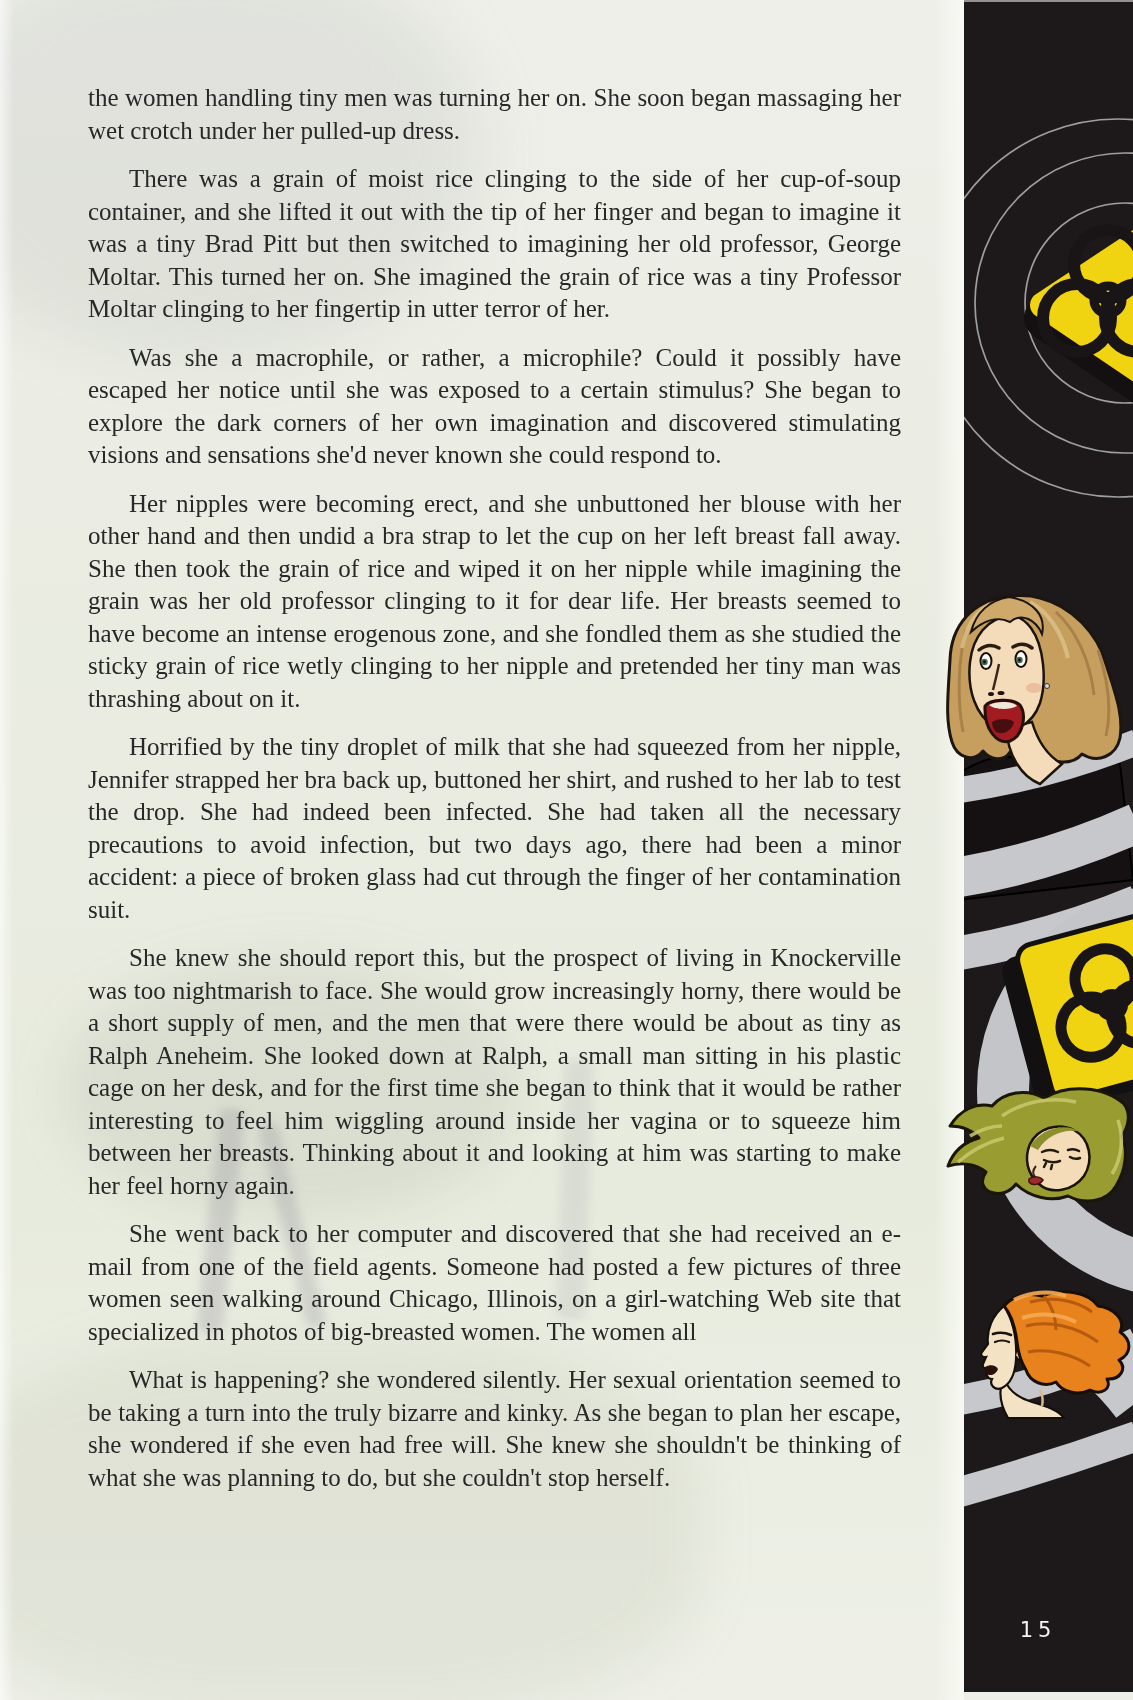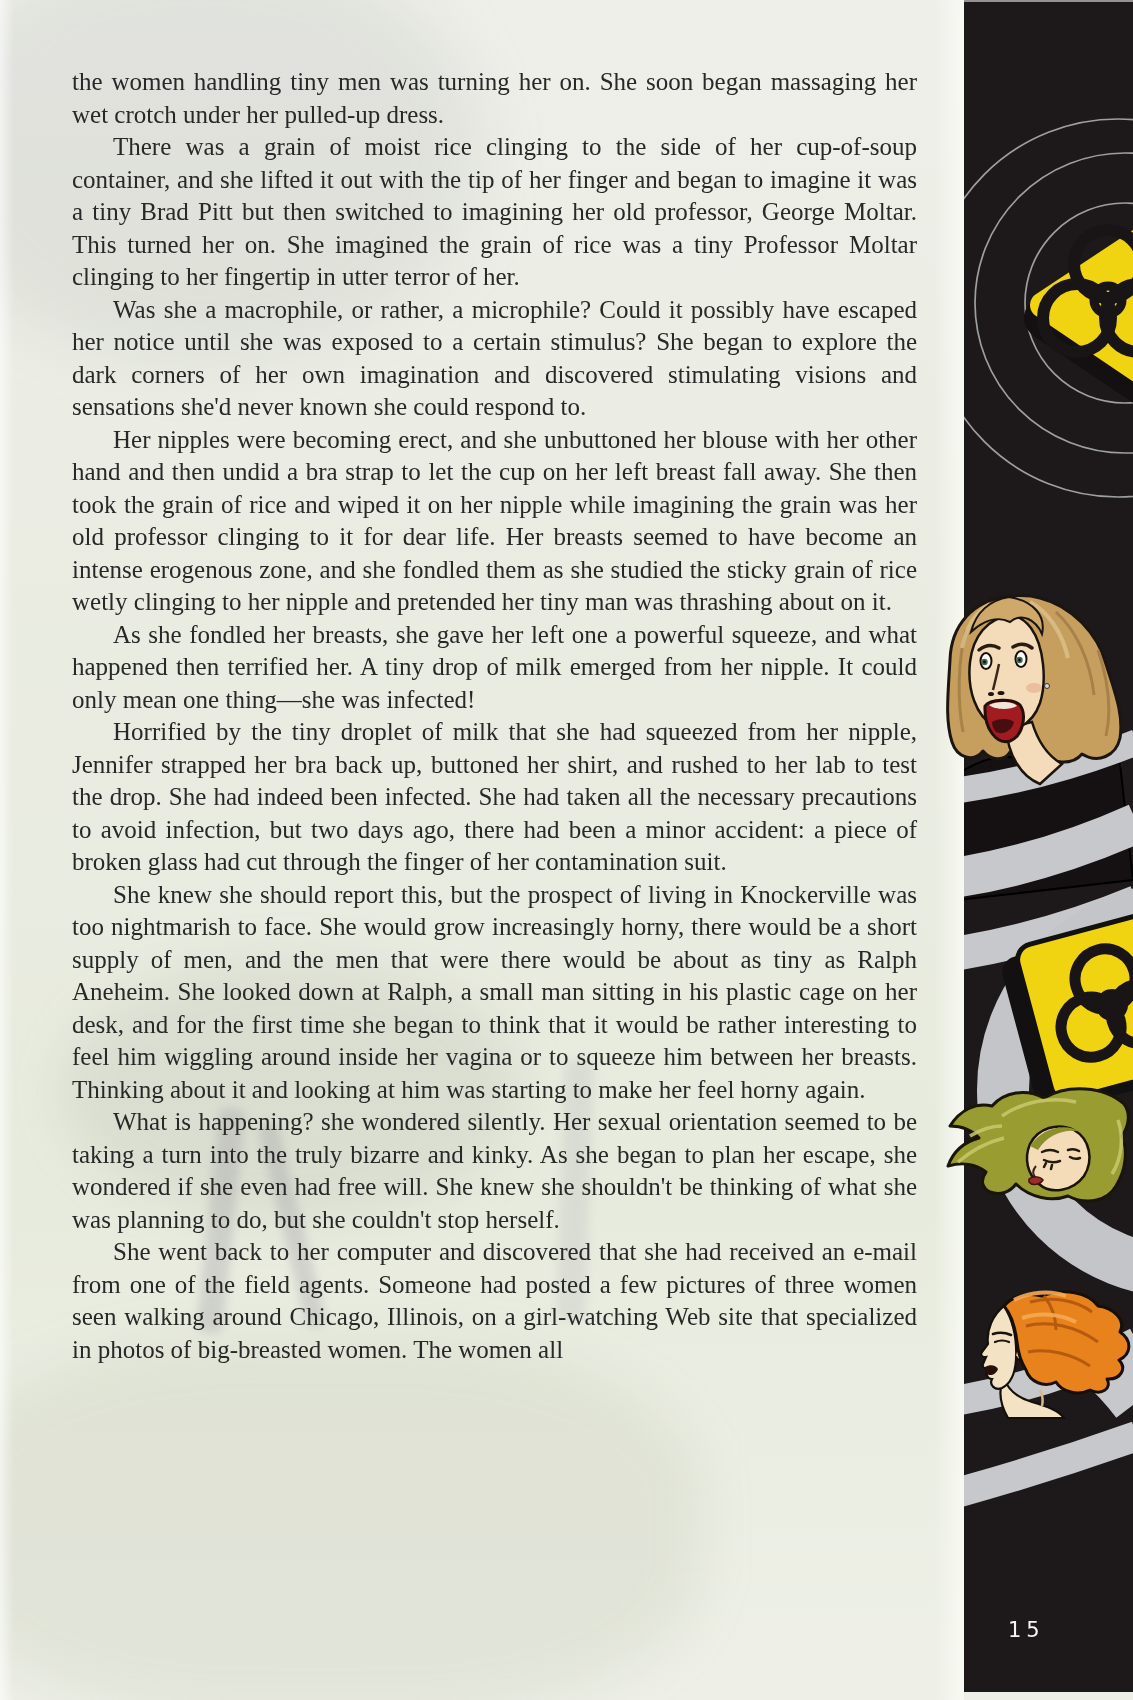--- a/index.html
+++ b/index.html
@@ -26,54 +26,53 @@
     background:linear-gradient(90deg,rgba(255,255,255,.6),rgba(255,255,255,0));}
   .gutter-glow{position:absolute;left:934px;top:0;width:30px;height:1700px;
     background:linear-gradient(90deg,rgba(255,255,255,0),rgba(250,251,246,.85));}
 
   
   .text-column{
     position:absolute;left:72px;top:66px;width:845px;
     font-size:25px;line-height:32.5px;color:#282828;
     text-align:justify;hyphens:none;
   }
-  .text-column p{margin:0;text-indent:41px;}
+  .text-column p{margin:16px;text-indent:41px;}
   .text-column p.first{text-indent:0;}
 
   
   .sidebar-art{position:absolute;left:940px;top:0;width:193px;height:1700px;}
   .page-number{
     position:absolute;left:1008px;top:1618px;width:60px;
     font-family:"DejaVu Sans", sans-serif;font-size:21px;letter-spacing:5px;
-    color:#f4f4f4;
+    color:#f4f4f4;text-align:center;
   }
 </style>
 </head>
 <body>
 
 <div class="page-bg"></div>
 <div class="photo-blob mist-top"></div>
 <div class="photo-blob canopy"></div>
 <div class="trunk trunk-1"></div>
 <div class="trunk trunk-2"></div>
 <div class="trunk trunk-3"></div>
 <div class="photo-blob foliage-bottom"></div>
 <div class="left-edge"></div>
 <div class="gutter-glow"></div>
 
 <div class="text-column">
   <p class="first">the women handling tiny men was turning her on. She soon began massaging her wet crotch under her pulled-up dress.</p>
   <p>There was a grain of moist rice clinging to the side of her cup-of-soup container, and she lifted it out with the tip of her finger and began to imagine it was a tiny Brad Pitt but then switched to imagining her old professor, George Moltar. This turned her on. She imagined the grain of rice was a tiny Professor Moltar clinging to her fingertip in utter terror of her.</p>
   <p>Was she a macrophile, or rather, a microphile? Could it possibly have escaped her notice until she was exposed to a certain stimulus? She began to explore the dark corners of her own imagination and discovered stimulating visions and sensations she'd never known she could respond to.</p>
   <p>Her nipples were becoming erect, and she unbuttoned her blouse with her other hand and then undid a bra strap to let the cup on her left breast fall away. She then took the grain of rice and wiped it on her nipple while imagining the grain was her old professor clinging to it for dear life. Her breasts seemed to have become an intense erogenous zone, and she fondled them as she studied the sticky grain of rice wetly clinging to her nipple and pretended her tiny man was thrashing about on it.</p>
-  <p>As she fondled her breasts, she gave her left one a powerful squeeze, and what happened then terrified her. A tiny drop of milk emerged from her nipple. It could only mean one thing—she was infected!</p>
   <p>Horrified by the tiny droplet of milk that she had squeezed from her nipple, Jennifer strapped her bra back up, buttoned her shirt, and rushed to her lab to test the drop. She had indeed been infected. She had taken all the necessary precautions to avoid infection, but two days ago, there had been a minor accident: a piece of broken glass had cut through the finger of her contamination suit.</p>
   <p>She knew she should report this, but the prospect of living in Knockerville was too nightmarish to face. She would grow increasingly horny, there would be a short supply of men, and the men that were there would be about as tiny as Ralph Aneheim. She looked down at Ralph, a small man sitting in his plastic cage on her desk, and for the first time she began to think that it would be rather interesting to feel him wiggling around inside her vagina or to squeeze him between her breasts. Thinking about it and looking at him was starting to make her feel horny again.</p>
+  <p>She went back to her computer and discovered that she had received an e-mail from one of the field agents. Someone had posted a few pictures of three women seen walking around Chicago, Illinois, on a girl-watching Web site that specialized in photos of big-breasted women. The women all</p>
   <p>What is happening? she wondered silently. Her sexual orientation seemed to be taking a turn into the truly bizarre and kinky. As she began to plan her escape, she wondered if she even had free will. She knew she shouldn't be thinking of what she was planning to do, but she couldn't stop herself.</p>
-  <p>She went back to her computer and discovered that she had received an e-mail from one of the field agents. Someone had posted a few pictures of three women seen walking around Chicago, Illinois, on a girl-watching Web site that specialized in photos of big-breasted women. The women all</p>
 </div>
 
 <svg class="sidebar-art" viewBox="940 0 193 1700" width="193" height="1700" xmlns="http://www.w3.org/2000/svg">
   <defs>
     <clipPath id="sb">
         <rect x="964" y="2" width="169" height="1690"></rect>
       </clipPath>
   </defs>
 
   <rect x="964" y="0" width="169" height="2.5" fill="#939395"></rect>

